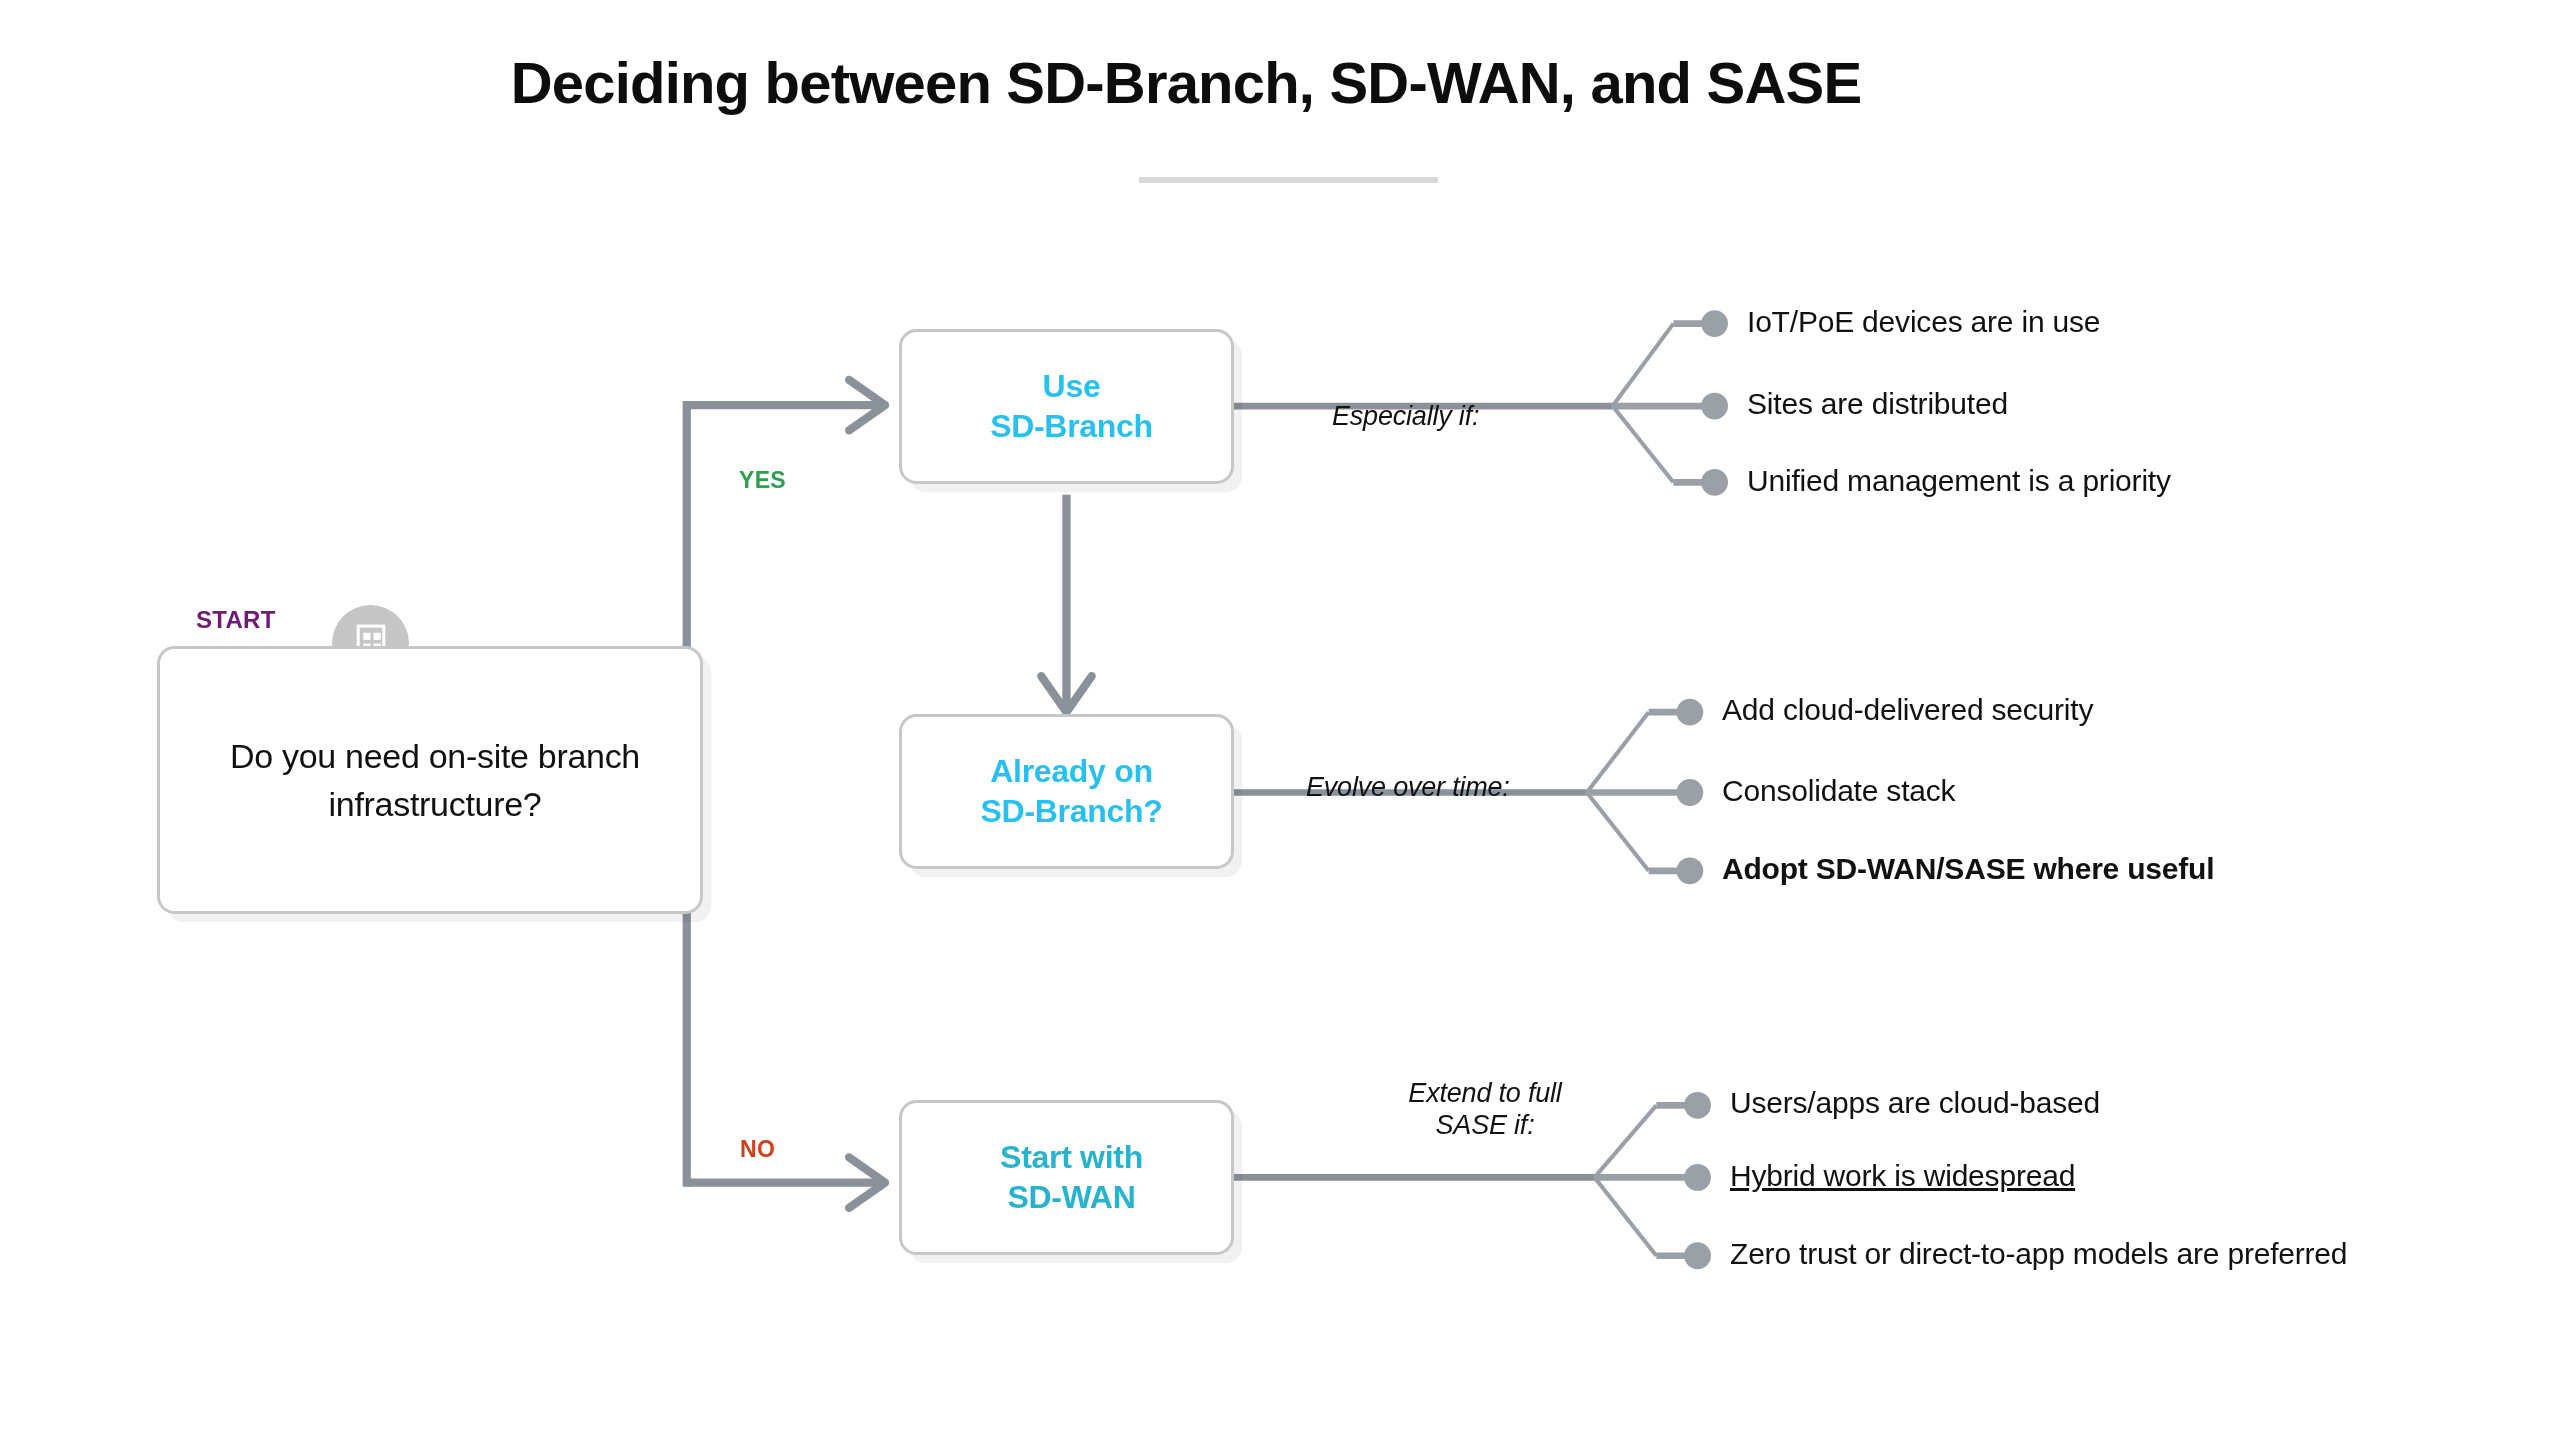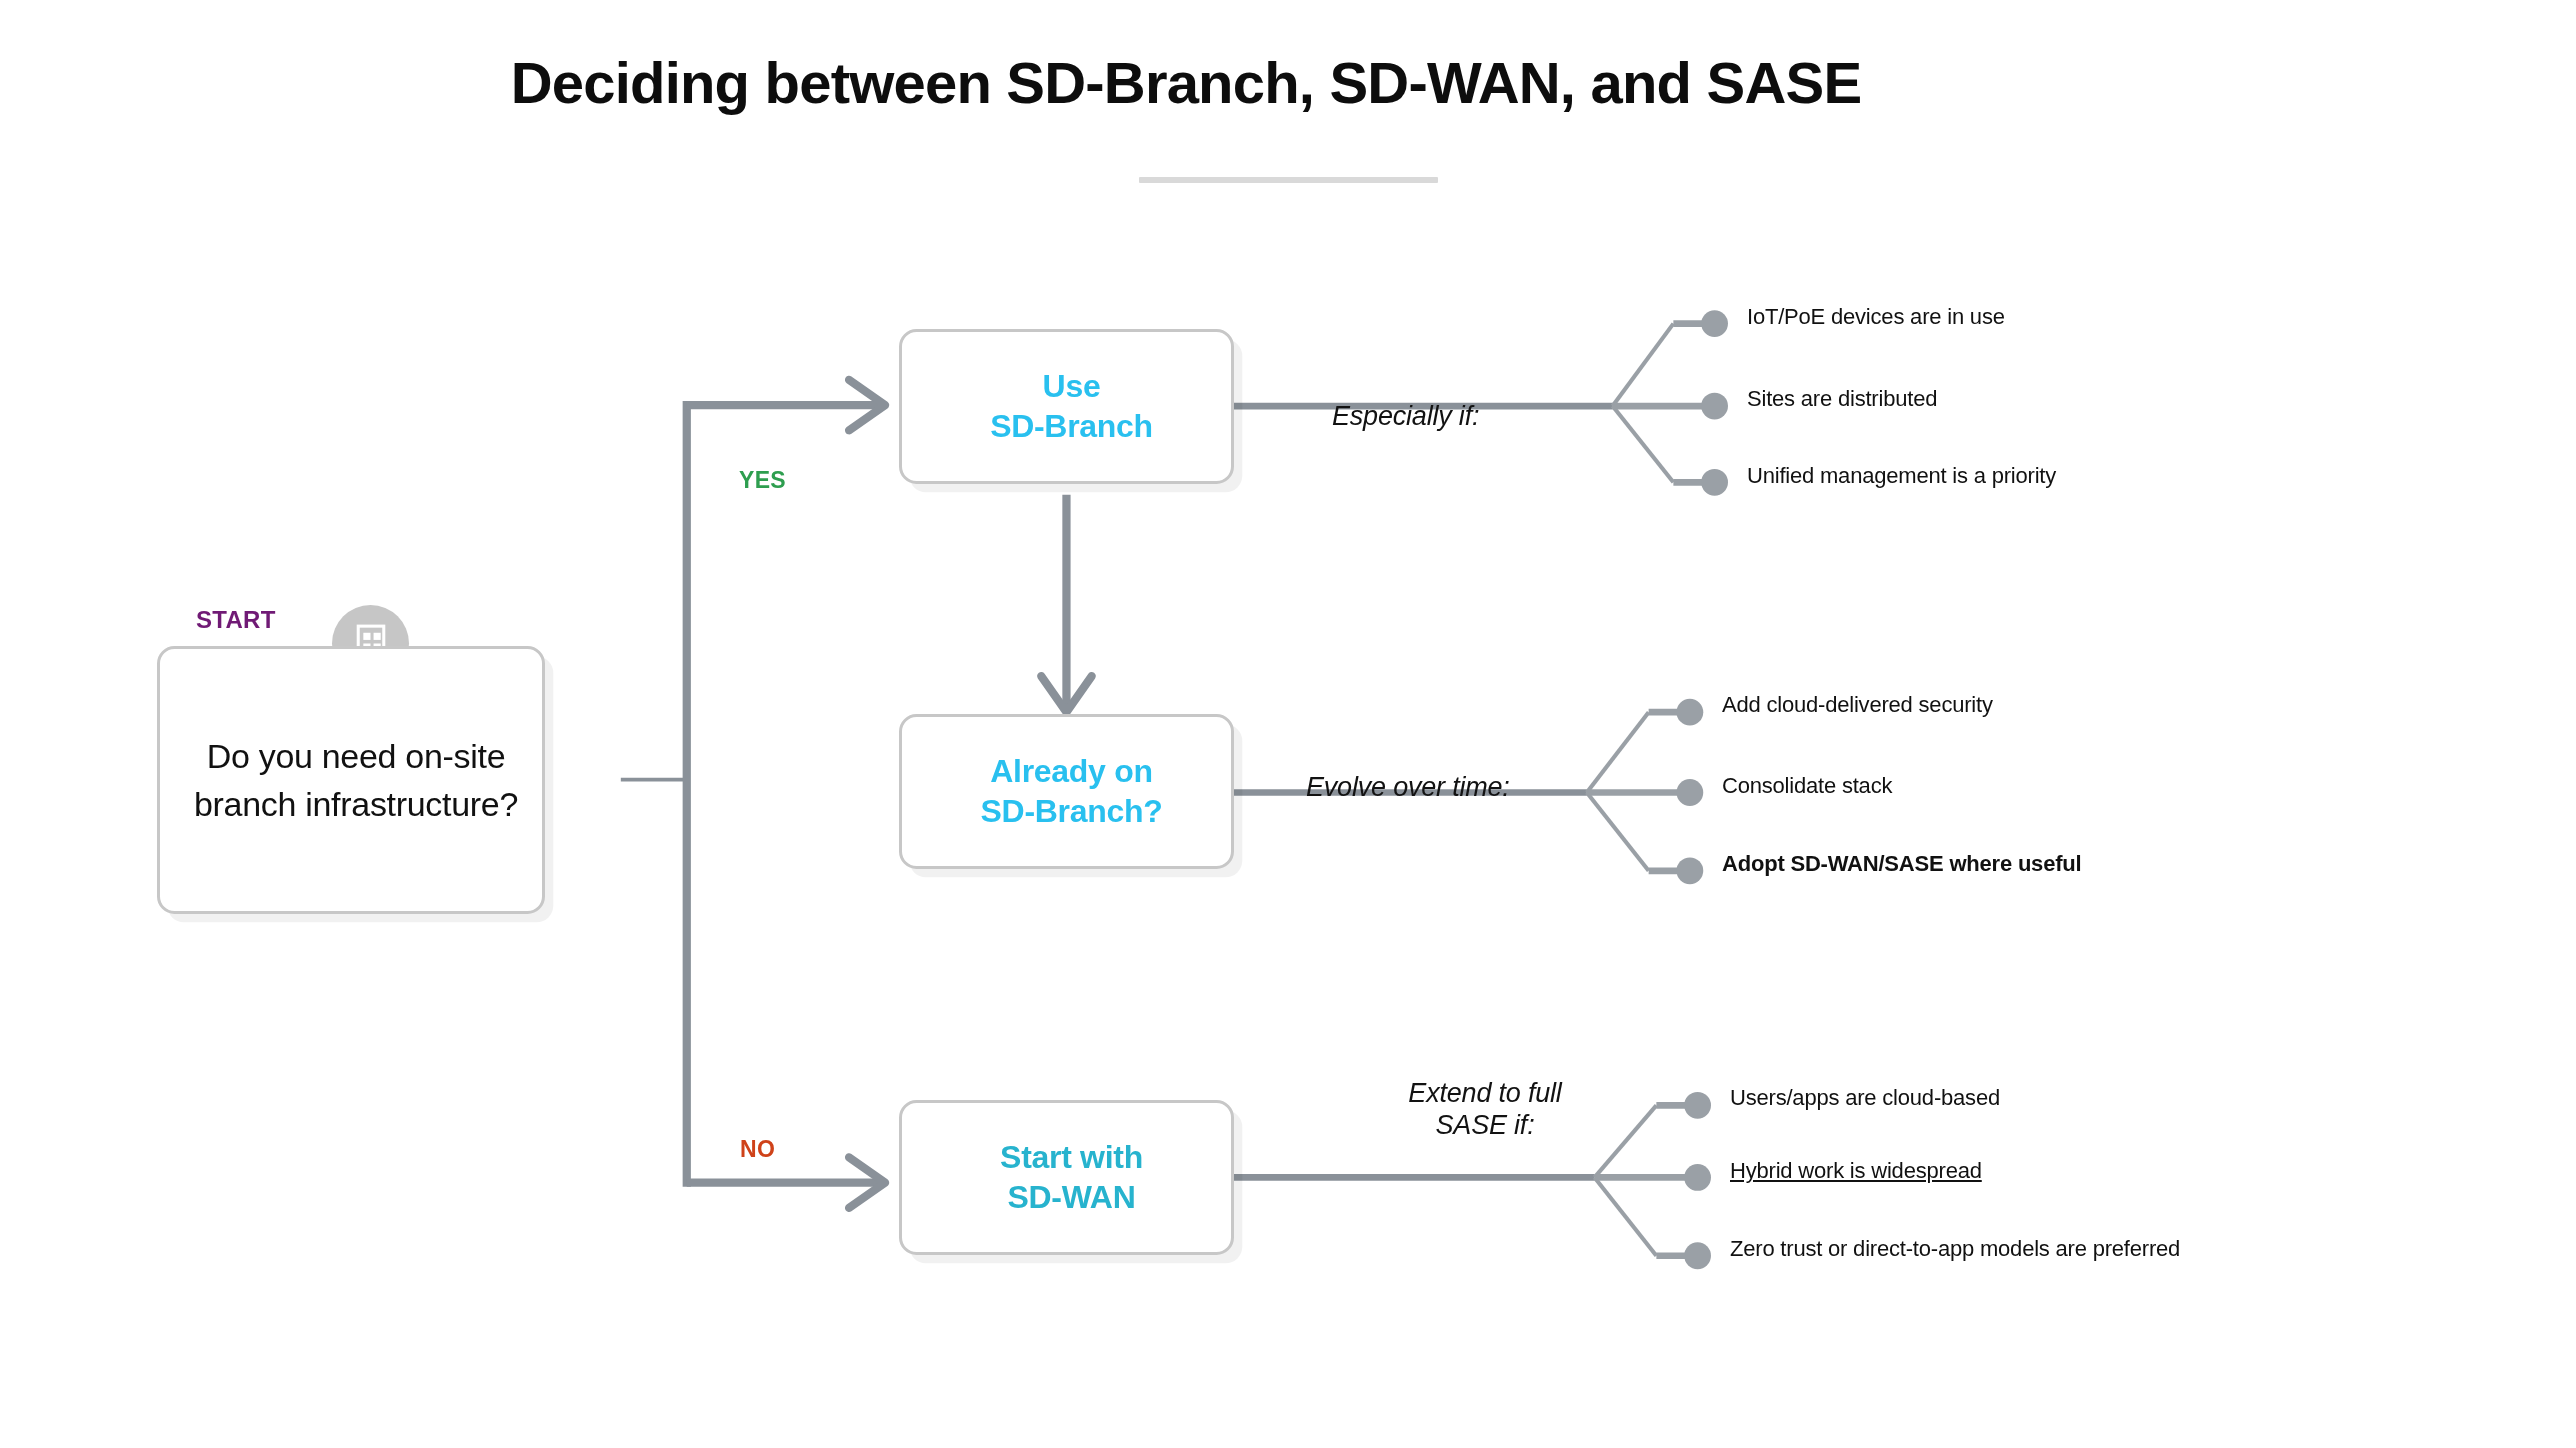--- a/index.html
+++ b/index.html
@@ -54,21 +54,21 @@
     box-shadow:9.3px 9.3px 0 -1px rgba(0,0,0,0.055);
     display:flex;
     align-items:center;
     justify-content:center;
     text-align:center;
     padding-left:10px;
   }
 
   #start-node{
     left:157px; top:646px;
-    width:388px; height:268px;
+    width:546px; height:268px;
     font-size:34px;
     font-weight:400;
     line-height:1.42;
     color:#111;
     letter-spacing:-0.3px;
   }
   #start-node .txt{ padding:0 20.6px; }
 
   #start-label{
     position:absolute;
@@ -122,21 +122,21 @@
     line-height:1.2;
     white-space:nowrap;
   }
   #cap-1{ left:1332px; top:400px; }
   #cap-2{ left:1306px; top:771px; }
   #cap-3{ left:1377px; top:1077px; text-align:center; white-space:normal; width:216px; }
 
   
   .bullet-text{
     position:absolute;
-    font-size:22px;
+    font-size:30px;
     font-weight:400;
     color:#111;
     line-height:1.27;
     letter-spacing:-0.2px;
     white-space:nowrap;
   }
   .bullet-text.bold{ font-weight:700; }
   .bullet-text.wrap{ white-space:normal; width:680px; }
 </style>
 </head>

